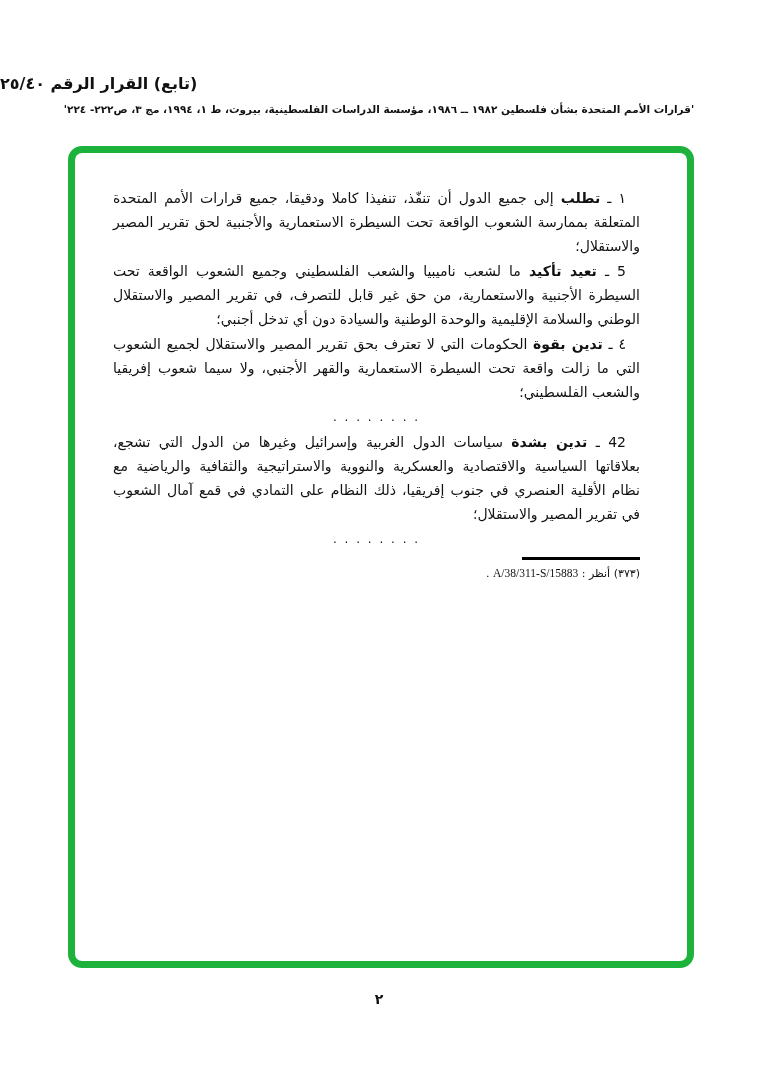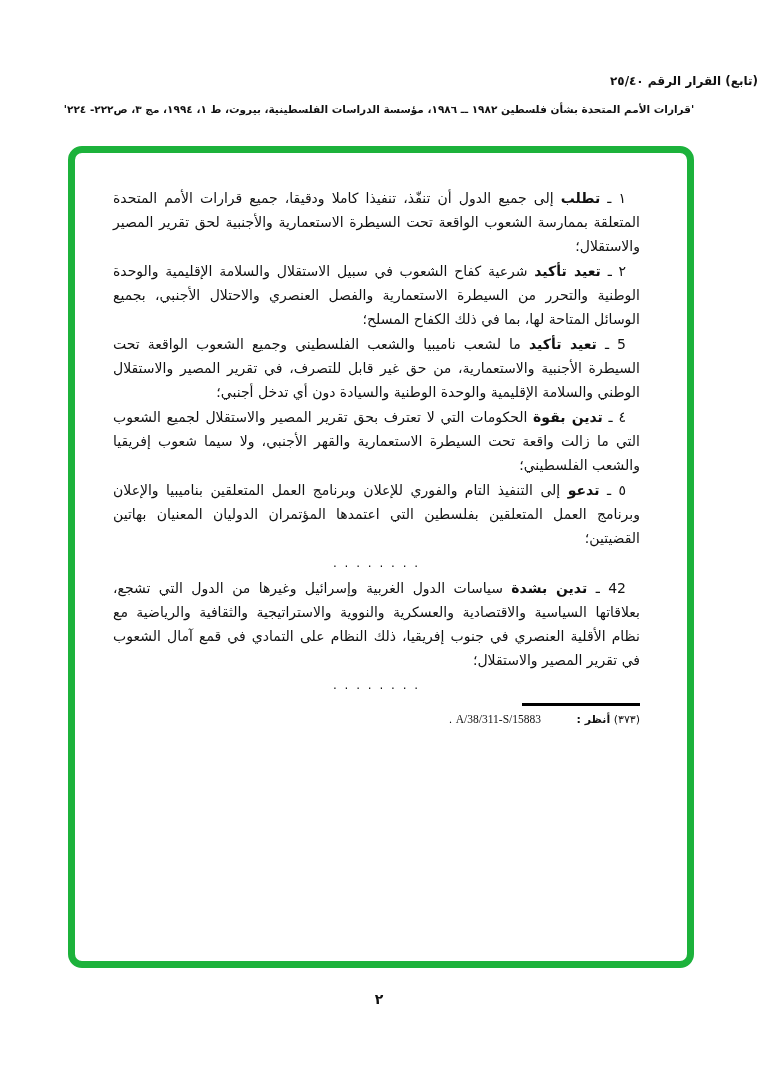--- a/index.html
+++ b/index.html
@@ -1,22 +1,22 @@
 <!DOCTYPE html>
 <html lang="ar"><head>
 <meta charset="utf-8">
 <style>
   html,body{margin:0;padding:0;}
   body{
     width:758px;height:1078px;position:relative;background:#ffffff;
     font-family:"DejaVu Sans",sans-serif;color:#111;overflow:hidden;
   }
   .title{
-    position:absolute;top:74px;left:0;right:0;text-align:right;
-    direction:rtl;font-size:12px;font-weight:bold;letter-spacing:0.2px;
+    position:absolute;top:74px;left:0;right:0;text-align:left;
+    direction:rtl;font-size:16px;font-weight:bold;letter-spacing:0.2px;
   }
   .source{
     position:absolute;top:103px;left:0;right:0;text-align:center;
     direction:rtl;font-size:10.5px;font-weight:bold;white-space:nowrap;
   }
   .resolution-box{
     position:absolute;left:68px;top:146px;width:626px;height:822px;
     box-sizing:border-box;border:7px solid #1cb23b;border-radius:14px;
     background:#fff;
   }
@@ -34,46 +34,44 @@
     text-align:center;font-size:12px;line-height:24px;margin:0 0 1px 0;
     letter-spacing:2px;direction:ltr;
   }
   .footrule{
     width:118px;height:3px;background:#000;margin:6px 0 5px 0;
   }
   .footnote{
     font-size:11px;line-height:16px;text-align:right;direction:rtl;
     white-space:nowrap;
   }
-  .footnote .fn-label{font-weight:bold;margin-left:32px;}
+  .footnote .fn-label{font-weight:normal;}
   .footnote .fn-ref{font-family:"Liberation Serif","DejaVu Serif",serif;font-size:11.5px;margin-top:44px;}
   .pagenum{
     position:absolute;top:991px;left:0;right:0;text-align:center;
     font-size:14px;font-weight:bold;
   }
 </style>
 </head>
 <body>
 
 <div class="title">(تابع) القرار الرقم ٢٥/٤٠</div>
 
 <div class="source">'قرارات الأمم المتحدة بشأن فلسطين ١٩٨٢ ــ ١٩٨٦، مؤسسة الدراسات الفلسطينية، بيروت، ط ١، ١٩٩٤، مج ٣، ص٢٢٢- ٢٢٤'</div>
 
 <div class="resolution-box">
   <div class="box-content">
 
     <p class="para"><span>١ ـ</span> <b class="plead">تطلب</b> <span>إلى جميع الدول أن تنفّذ، تنفيذا كاملا ودقيقا، جميع قرارات الأمم المتحدة المتعلقة بممارسة الشعوب الواقعة تحت السيطرة الاستعمارية والأجنبية لحق تقرير المصير والاستقلال؛</span></p>
 
-    <p class="para"><span>٢ ـ</span> <b class="plead">تعيد تأكيد</b> <span>شرعية كفاح الشعوب في سبيل الاستقلال والسلامة الإقليمية والوحدة الوطنية والتحرر من السيطرة الاستعمارية والفصل العنصري والاحتلال الأجنبي، بجميع الوسائل المتاحة لها، بما في ذلك الكفاح المسلح؛</span></p>
 
     <p class="para"><span>5 ـ</span> <b class="plead">تعيد تأكيد</b> <span>ما لشعب ناميبيا والشعب الفلسطيني وجميع الشعوب الواقعة تحت السيطرة الأجنبية والاستعمارية، من حق غير قابل للتصرف، في تقرير المصير والاستقلال الوطني والسلامة الإقليمية والوحدة الوطنية والسيادة دون أي تدخل أجنبي؛</span></p>
 
     <p class="para"><span>٤ ـ</span> <b class="plead">تدين بقوة</b> <span>الحكومات التي لا تعترف بحق تقرير المصير والاستقلال لجميع الشعوب التي ما زالت واقعة تحت السيطرة الاستعمارية والقهر الأجنبي، ولا سيما شعوب إفريقيا والشعب الفلسطيني؛</span></p>
 
-    <p class="para"><span>٥ ـ</span> <b class="plead">تدعو</b> <span>إلى التنفيذ التام والفوري للإعلان وبرنامج العمل المتعلقين بناميبيا والإعلان وبرنامج العمل المتعلقين بفلسطين التي اعتمدها المؤتمران الدوليان المعنيان بهاتين القضيتين؛</span></p>
 
     <div class="dots">. . . . . . . .</div>
 
 
     <p class="para"><span>42 ـ</span> <b class="plead">تدين بشدة</b> <span>سياسات الدول الغربية وإسرائيل وغيرها من الدول التي تشجع، بعلاقاتها السياسية والاقتصادية والعسكرية والنووية والاستراتيجية والثقافية والرياضية مع نظام الأقلية العنصري في جنوب إفريقيا، ذلك النظام على التمادي في قمع آمال الشعوب في تقرير المصير والاستقلال؛</span></p>
 
     <div class="dots">. . . . . . . .</div>
 
 
     <div class="footrule"></div>

